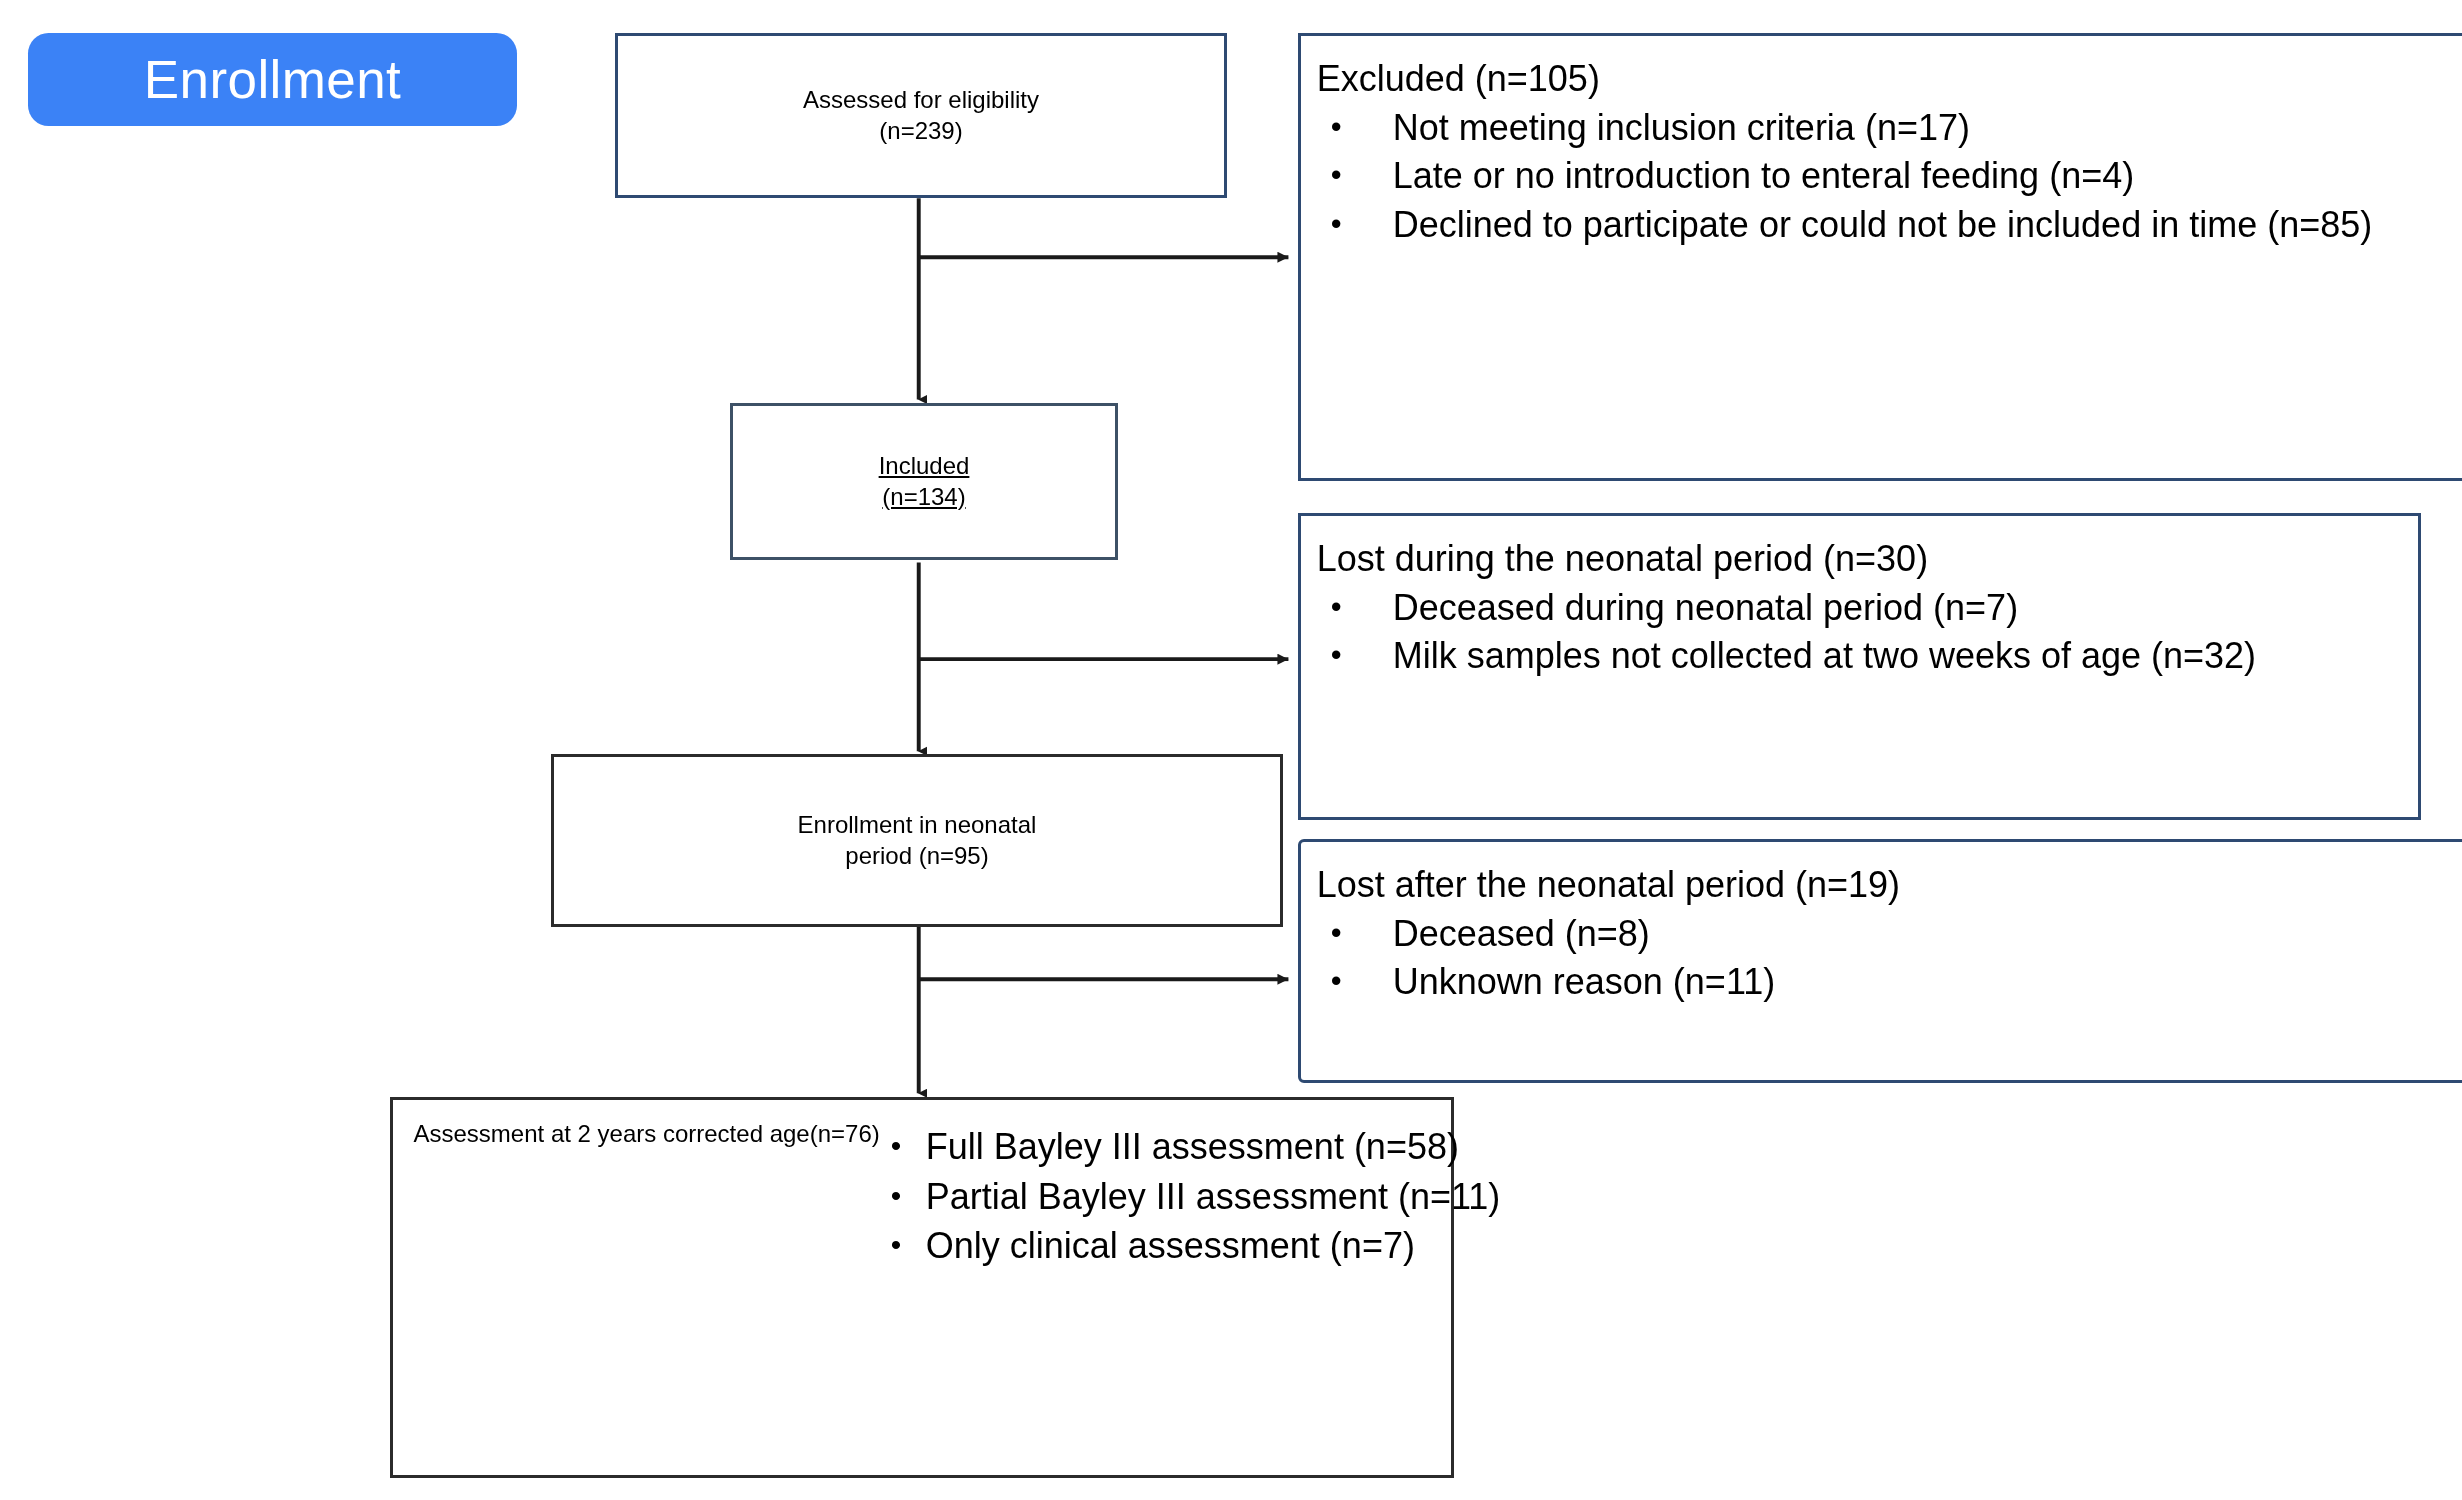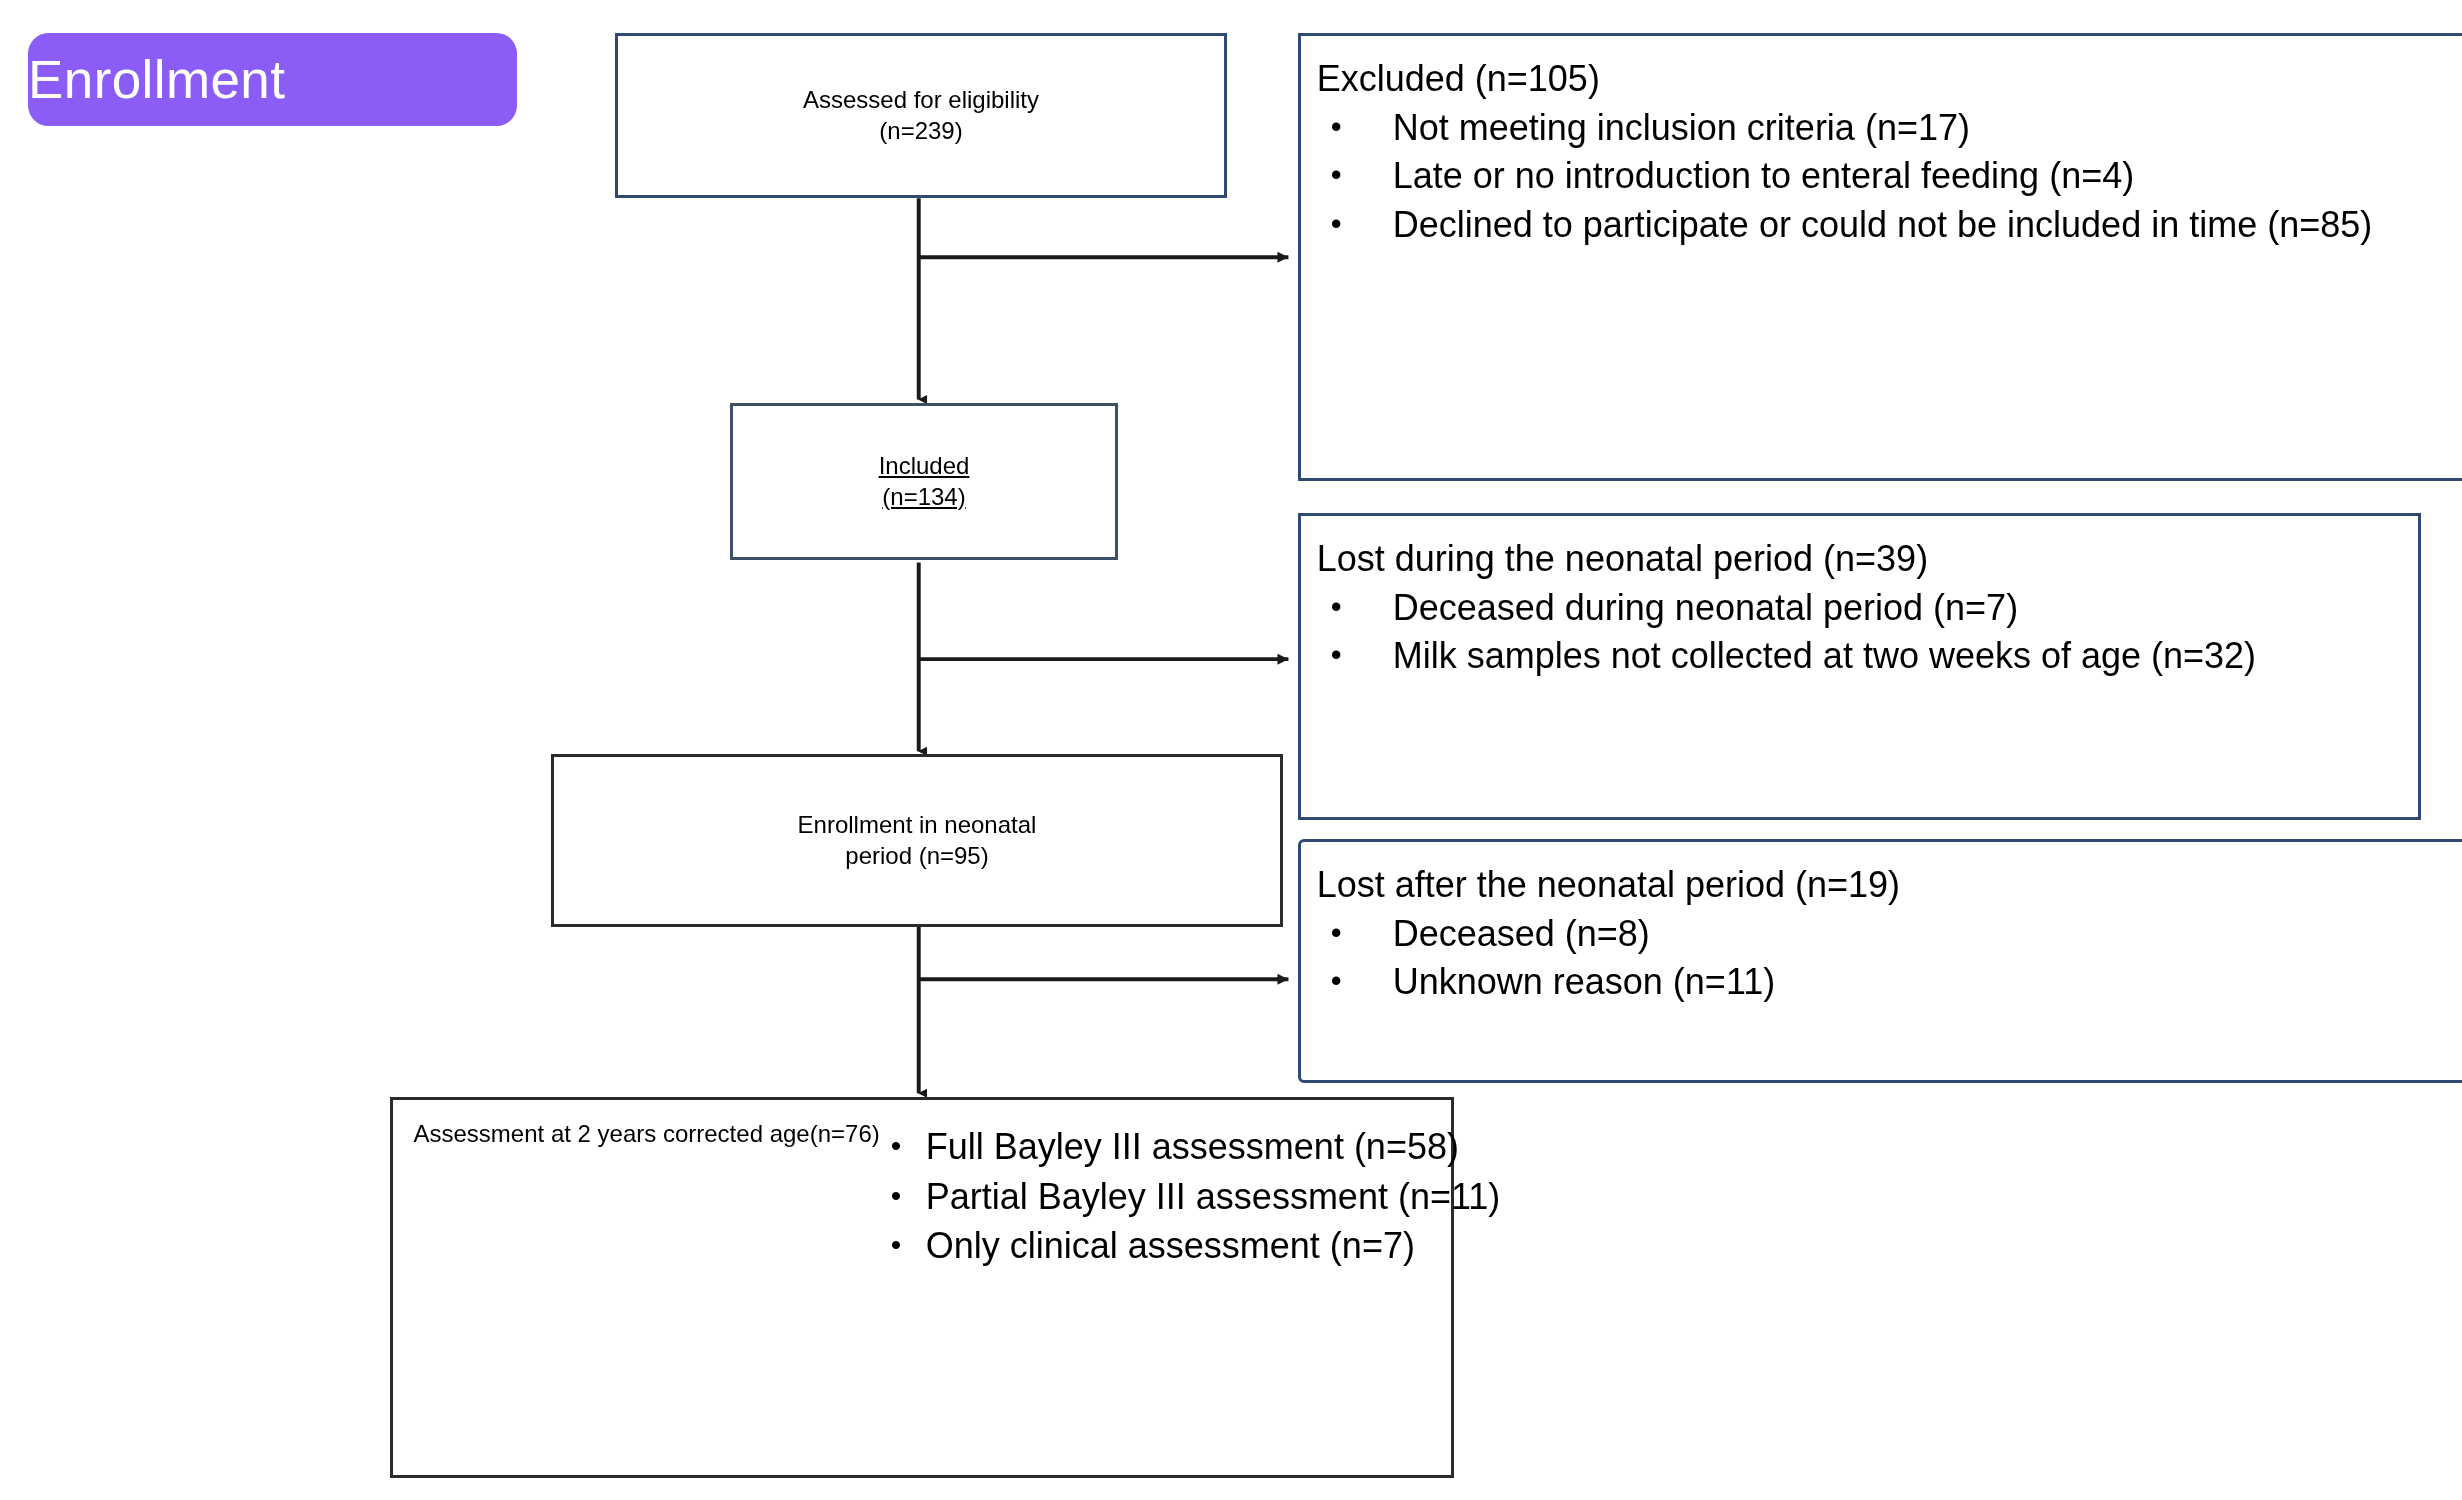--- a/index.html
+++ b/index.html
@@ -21,25 +21,25 @@
     overflow: hidden;
   }
 
   
   .stage-badge {
     position: absolute;
     left: 28px;
     top: 33px;
     width: 489px;
     height: 93px;
-    background: #8b5cf6;
+    background: #3b82f6;
     border-radius: 20.5px;
     display: flex;
     align-items: center;
-    justify-content: flex-start;
+    justify-content: center;
   }
   .stage-badge-label {
     color: #ffffff;
     font-size: 53px;
     line-height: 1;
     letter-spacing: 0.4px;
     white-space: nowrap;
   }
 
   
@@ -187,21 +187,21 @@
       </li>
     </ul>
   </div>
 
   <div class="flow-box steel box-center" style="left:730px; top:403px; width:388px; height:157px;text-decoration:underline;">
     <div class="box-line">Included</div>
     <div class="box-line">(n=134)</div>
   </div>
 
   <div class="flow-box blue box-left" style="left:1298px; top:513px; width:1123px; height:307px; padding:20.5px 19px 14px 15.7px;">
-    <div class="excl-head">Lost during the neonatal period (n=39)</div>
+    <div class="excl-head">Lost during the neonatal period (n=30)</div>
     <ul class="excl-list">
       <li>
         <span class="bullet">•</span>
         <span>Deceased during neonatal period (n=7)</span>
       </li>
       <li>
         <span class="bullet">•</span>
         <span>Milk samples not collected at two weeks of age (n=32)</span>
       </li>
     </ul>

